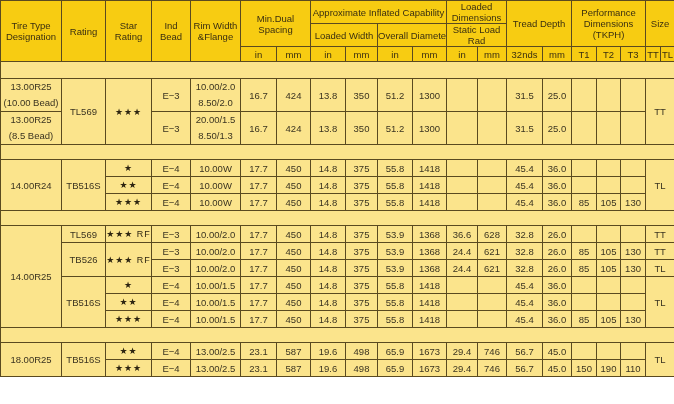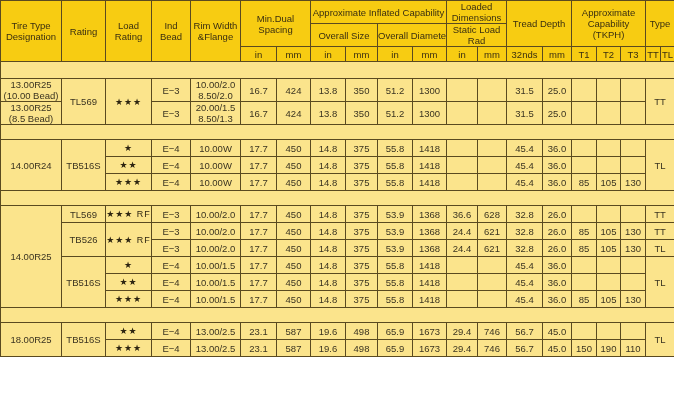--- a/index.html
+++ b/index.html
@@ -1,21 +1,21 @@
 <!DOCTYPE html>
 <html><head>
 <meta charset="utf-8">
 <style>
   html, body { margin:0; padding:0; background:#ffffff; }
   body { width:674px; height:404px; overflow:hidden; font-family:"Liberation Sans", sans-serif; }
   table.spec { border-collapse:collapse; table-layout:fixed; width:674px; font-size:9.5px; color:#3a3320; }
   table.spec td, table.spec th { border:1px solid #5a4a20; text-align:center; vertical-align:middle; padding:0; overflow:hidden; white-space:nowrap; font-weight:normal; }
   table.spec th { background:#f7cc12; color:#3a2f10; line-height:11px; }
   table.spec td { background:#fbe48c; height:16px; }
-  .wrap { white-space:normal !important; line-height:11px; }
+  .wrap { white-space:normal !important; line-height:16px; }
   .gap td { background:#ffffff; border-left:1px solid #5a4a20; border-right:1px solid #5a4a20; border-top:1px solid #5a4a20; border-bottom:1px solid #5a4a20; }
   .sep td { background:#ffffff; border:none; height:14px; }
   .stars { letter-spacing:1px; font-size:9px; color:#2d2410; }
   .tall td { height:32px; }
 </style>
 </head>
 <body>
 
 <table class="spec">
   <colgroup>
@@ -37,32 +37,32 @@
     <col style="width:25px">
       <col style="width:24px">
       <col style="width:25px">
     <col style="width:15px">
       <col style="width:14px">
   </colgroup>
   <thead>
     <tr style="height:20px">
       <th rowspan="3" class="wrap">Tire Type Designation</th>
       <th rowspan="3">Rating</th>
-      <th rowspan="3" class="wrap">Load Rating</th>
+      <th rowspan="3" class="wrap">Star Rating</th>
       <th rowspan="3" class="wrap">Ind Bead</th>
       <th rowspan="3" class="wrap">Rim Width &amp;Flange</th>
       <th colspan="2" rowspan="2" class="wrap">Min.Dual Spacing</th>
       <th colspan="4" class="wrap">Approximate Inflated Capability</th>
       <th colspan="2" class="wrap">Loaded Dimensions</th>
       <th colspan="2" rowspan="2">Tread Depth</th>
-      <th colspan="3" rowspan="2" class="wrap">Approximate Capability (TKPH)</th>
-      <th colspan="2" rowspan="2">Type</th>
+      <th colspan="3" rowspan="2" class="wrap">Performance Dimensions (TKPH)</th>
+      <th colspan="2" rowspan="2">Size</th>
     </tr>
     <tr style="height:20px">
-      <th colspan="2">Overall Size</th>
+      <th colspan="2">Loaded Width</th>
       <th colspan="2">Overall Diameter</th>
       <th colspan="2" class="wrap">Static Load Rad</th>
     </tr>
     <tr style="height:15px">
       <th>in</th>
       <th>mm</th>
       <th>in</th>
       <th>mm</th>
       <th>in</th>
       <th>mm</th>

